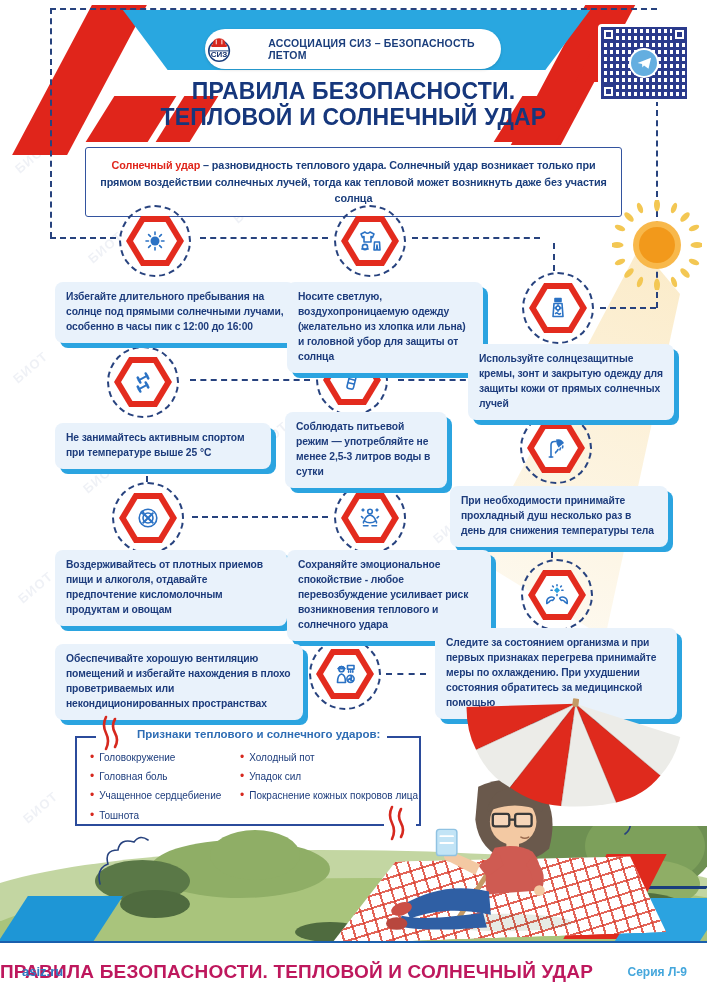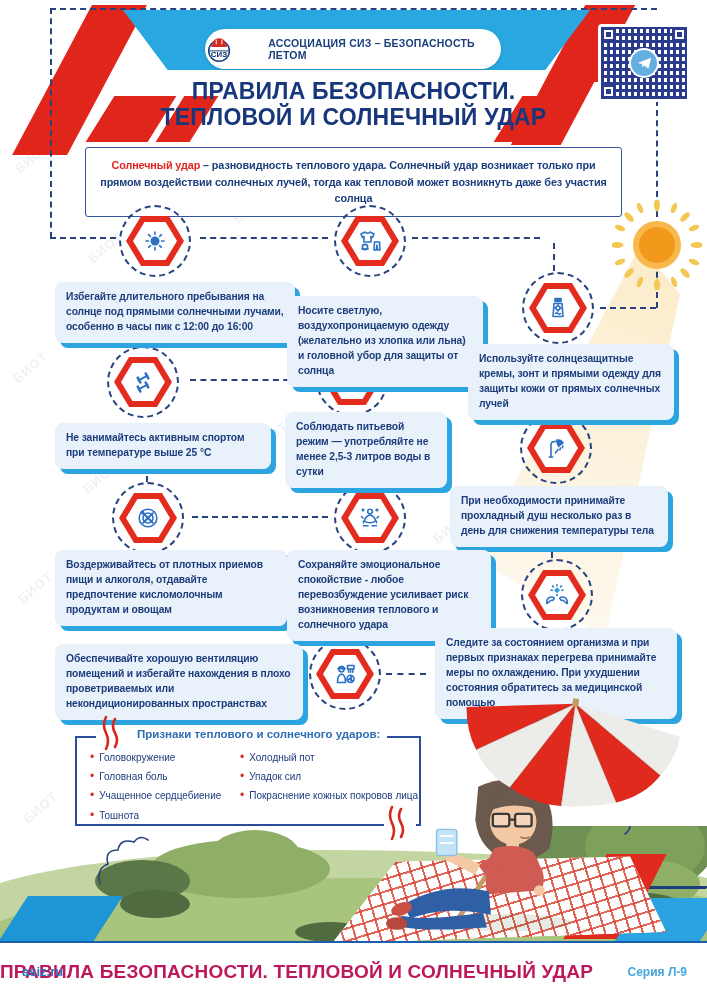--- a/index.html
+++ b/index.html
@@ -354,22 +354,22 @@
           <circle cx="18.5" cy="17.8" r="3.6"></circle>
               <circle cx="18.5" cy="17.8" r="0.8" fill="#2B72C4"></circle>
           <path d="M18.5 14.8 q1.8 1 .9 2.6 M16 19.4 q.4 -2 2 -1.4 M21 19.6 q-1.9 .6 -2.3 -1"></path>
         </g>
       </svg>
     </div>
       </div>
   </div>
 
   <div class="tip" style="left:55px;top:282px;width:240px">Избегайте длительного пребывания на солнце под прямыми солнечными лучами, особенно в часы пик с 12:00 до 16:00</div>
-  <div class="tip" style="left:287px;top:296px;width:196px">Носите светлую, воздухопроницаемую одежду (желательно из хлопка или льна) и головной убор для защиты от солнца</div>
-  <div class="tip" style="left:468px;top:344px;width:206px">Используйте солнцезащитные кремы, зонт и прямыми одежду для защиты кожи от прямых солнечных лучей</div>
+  <div class="tip" style="left:287px;top:282px;width:196px">Носите светлую, воздухопроницаемую одежду (желательно из хлопка или льна) и головной убор для защиты от солнца</div>
+  <div class="tip" style="left:468px;top:344px;width:206px">Используйте солнцезащитные кремы, зонт и закрытую одежду для защиты кожи от прямых солнечных лучей</div>
   <div class="tip" style="left:55px;top:423px;width:216px">Не занимайтесь активным спортом при температуре выше 25 °C</div>
   <div class="tip" style="left:285px;top:412px;width:162px">Соблюдать питьевой режим — употребляйте не менее 2,5-3 литров воды в сутки</div>
   <div class="tip" style="left:450px;top:486px;width:218px">При необходимости принимайте прохладный душ несколько раз в день для снижения температуры тела</div>
   <div class="tip" style="left:55px;top:550px;width:232px">Воздерживайтесь от плотных приемов пищи и алкоголя, отдавайте предпочтение кисломолочным продуктам и овощам</div>
   <div class="tip" style="left:287px;top:550px;width:204px">Сохраняйте эмоциональное спокойствие - любое перевозбуждение усиливает риск возникновения теплового и солнечного удара</div>
   <div class="tip" style="left:435px;top:628px;width:242px">Следите за состоянием организма и при первых признаках перегрева принимайте меры по охлаждению. При ухудшении состояния обратитесь за медицинской помощью</div>
   <div class="tip" style="left:55px;top:644px;width:248px">Обеспечивайте хорошую вентиляцию помещений и избегайте нахождения в плохо проветриваемых или некондиционированных пространствах</div>
 
   <div class="sym-box"></div>
   <div class="patch" style="left:96px;top:732px;width:36px;height:9px"></div>

